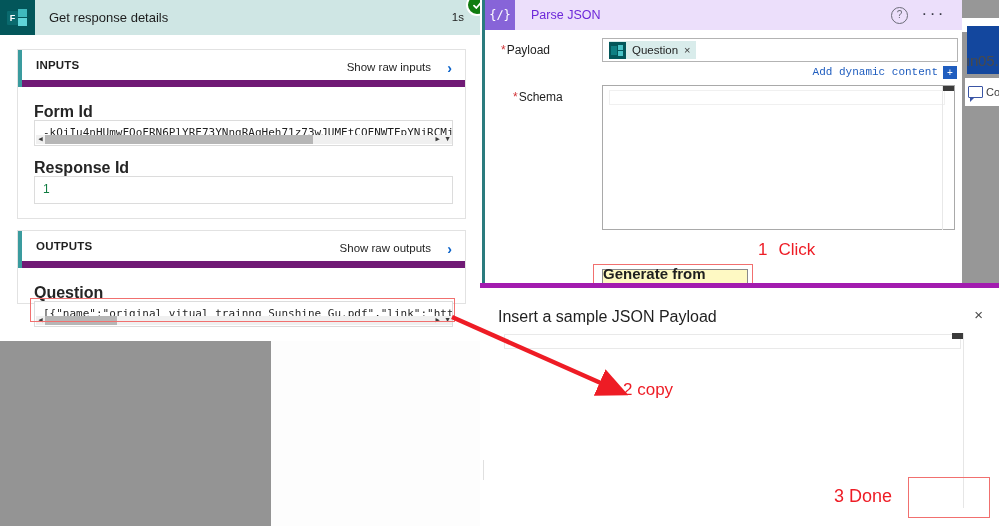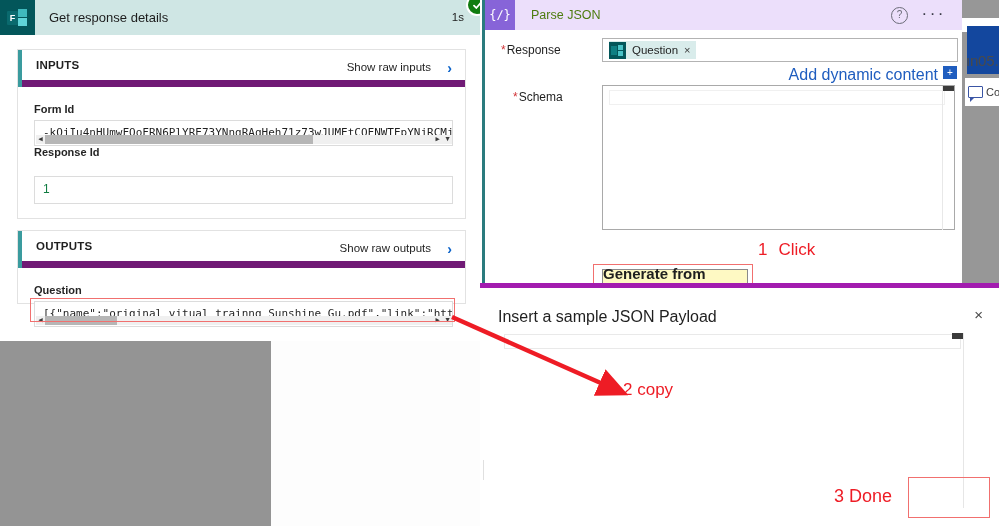--- a/index.html
+++ b/index.html
@@ -112,21 +112,21 @@
     letter-spacing: 0.2px;
   }
   .panel-head-link {
     position: absolute; right: 34px; top: 11px; font-size: 11.5px; color: #1f1f1f;
   }
   .panel-chevron {
     position: absolute; right: 13px; top: 11px; color: #0a62c9;
     font-size: 14px; font-weight: bold; line-height: 14px;
   }
   .field-label {
-    position: absolute; font-size: 11px; font-weight: bold; color: #252525;
+    position: absolute; font-size: 16px; font-weight: bold; color: #252525;
   }
   .field-box {
     position: absolute; box-sizing: border-box;
     border: 1px solid #dcdcdc; background: #ffffff;
     font-family: "DejaVu Sans Mono", monospace;
     font-size: 11px; color: #1f1f1f;
     overflow: hidden; white-space: nowrap;
   }
   .field-box .val { display: block; padding: 5px 0 0 8px; }
   .field-box .val.green { color: #107c41; font-family: "Liberation Sans", sans-serif; font-size: 12px; }
@@ -159,21 +159,21 @@
   }
   .pj-header {
     position: absolute; left: 5px; top: 0; width: 477px; height: 30px;
     background: #ecdffb; display: flex; align-items: center;
   }
   .pj-iconbox {
     width: 30px; height: 30px; background: #8764d8; flex: none;
     display: flex; align-items: center; justify-content: center;
     color: #ffffff; font-size: 12px; font-family: "DejaVu Sans Mono", monospace;
   }
-  .pj-title { margin-left: 16px; font-size: 12.5px; color: #4d7c0f; }
+  .pj-title { margin-left: 16px; font-size: 12.5px; color: #6d28d9; }
   .pj-help {
     position: absolute; right: 54px; top: 7px; width: 15px; height: 15px;
     border-radius: 50%; border: 1.3px solid #6b6b78; color: #6b6b78;
     font-size: 10px; line-height: 13px; text-align: center;
   }
   .pj-dots {
     position: absolute; right: 16px; top: 4px; font-size: 17px; color: #3b3b48;
     letter-spacing: 2.5px;
   }
   .pj-body { position: absolute; left: 5px; top: 30px; width: 477px; height: 253px; background: #fff; }
@@ -192,21 +192,21 @@
   }
   .token-icon {
     width: 17px; height: 17px; background: #03565a; flex: none; position: relative;
   }
   .token-icon .ti1 { position: absolute; left: 2px; top: 4px; width: 6px; height: 9px; background: #0e7f83; }
   .token-icon .ti2 { position: absolute; left: 9px; top: 3px; width: 5px; height: 5px; background: #49c3c7; }
   .token-icon .ti3 { position: absolute; left: 9px; top: 9px; width: 5px; height: 5px; background: #49c3c7; }
   .token-text { font-size: 11.5px; color: #1f1f1f; }
   .token-x { font-size: 11px; color: #3b3b3b; cursor: pointer; }
   .adc-link {
-    position: absolute; right: 24px; top: 36px; font-size: 16px; color: #1f5dbf;
+    position: absolute; right: 24px; top: 36px; font-size: 11px; color: #1f5dbf; font-family: Liberation Mono, monospace;
   }
   .adc-plus {
     position: absolute; right: 5px; top: 36px; width: 14px; height: 13px;
     background: #1f5dbf; color: #ffffff; font-size: 10px; line-height: 13px;
     text-align: center;
   }
   .schema-box {
     position: absolute; left: 117px; top: 55px; width: 353px; height: 145px;
     border: 1px solid #a9a9a9; background: #ffffff; box-sizing: border-box;
   }
@@ -320,21 +320,21 @@
         <span class="mini-sb" style="width:417px;">
           <span class="arr">◀</span>
           <span class="track">
               <span class="thumb" style="left:0; width:268px;"></span>
             </span>
           <span class="arr">▶</span>
           <span class="grip">▼</span>
         </span>
       </div>
 
-      <span class="field-label" style="left:16px; top:96px;">Response Id</span>
+      <span class="field-label" style="left:16px; top:109px;">Response Id</span>
       <div class="field-box" style="left:16px; top:126px; width:419px; height:28px;">
         <span class="val green">1</span>
       </div>
     </div>
 
     <div class="panel panel-outputs">
       <div class="panel-head">
         <span class="panel-bar"></span>
         <span class="panel-head-title">OUTPUTS</span>
         <span class="panel-head-link">Show raw outputs</span>
@@ -368,21 +368,21 @@
         <span>{∕}</span>
       </div>
       <span class="pj-title">Parse JSON</span>
       <span class="pj-help">?</span>
       <span class="pj-dots">···</span>
     </div>
 
     <div class="pj-body">
 
       <span class="req-label" style="left:16px; top:13px;">
-        <span class="ast">*</span><span>Response</span>
+        <span class="ast">*</span><span>Payload</span>
       </span>
 
       <div class="content-box">
         <span class="token">
           <span class="token-icon">
             <span class="ti1"></span>
               <span class="ti2"></span>
               <span class="ti3"></span>
           </span>
           <span class="token-text">Question</span>

